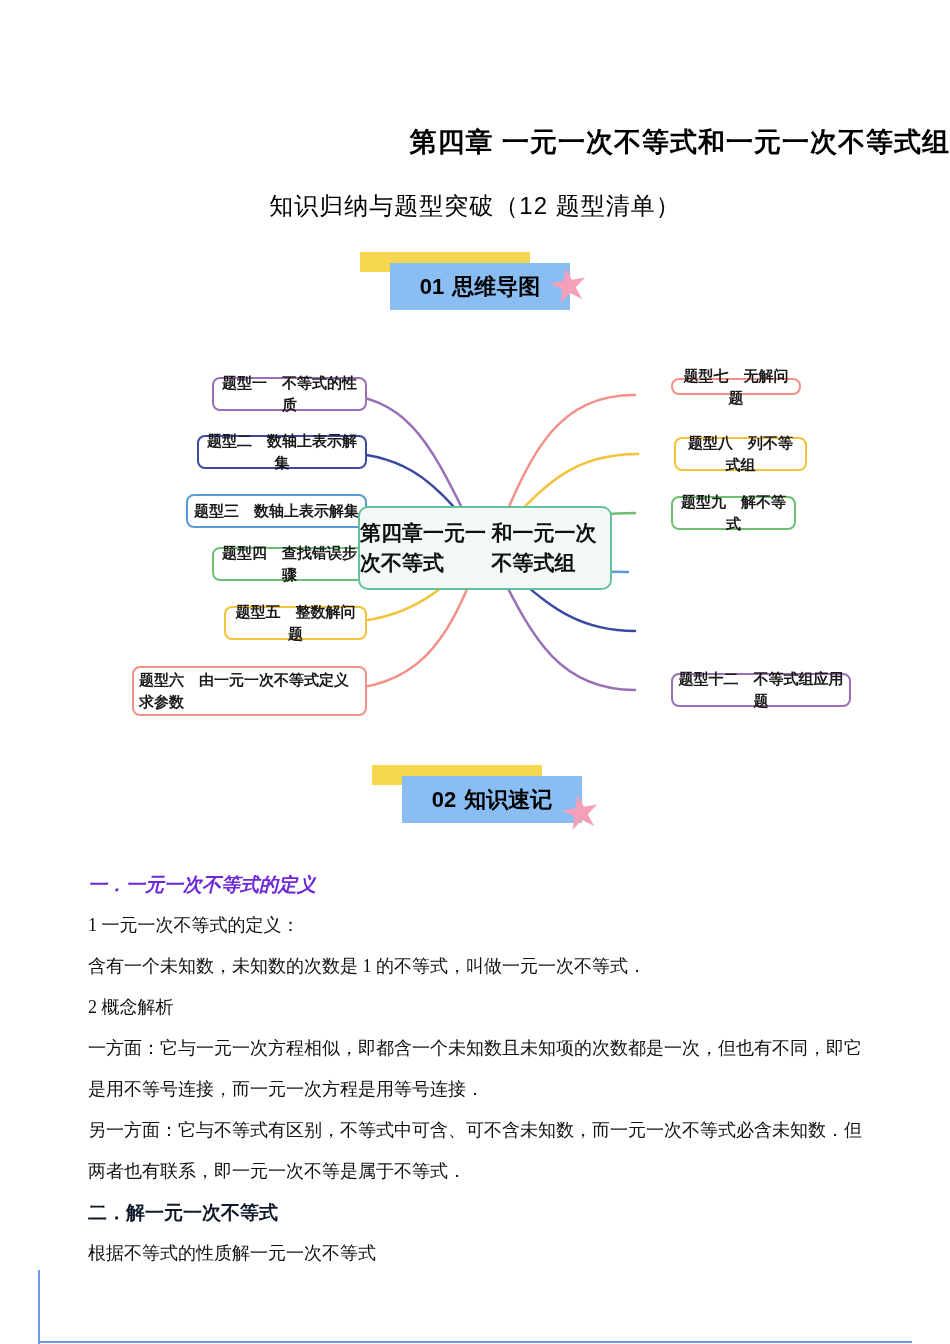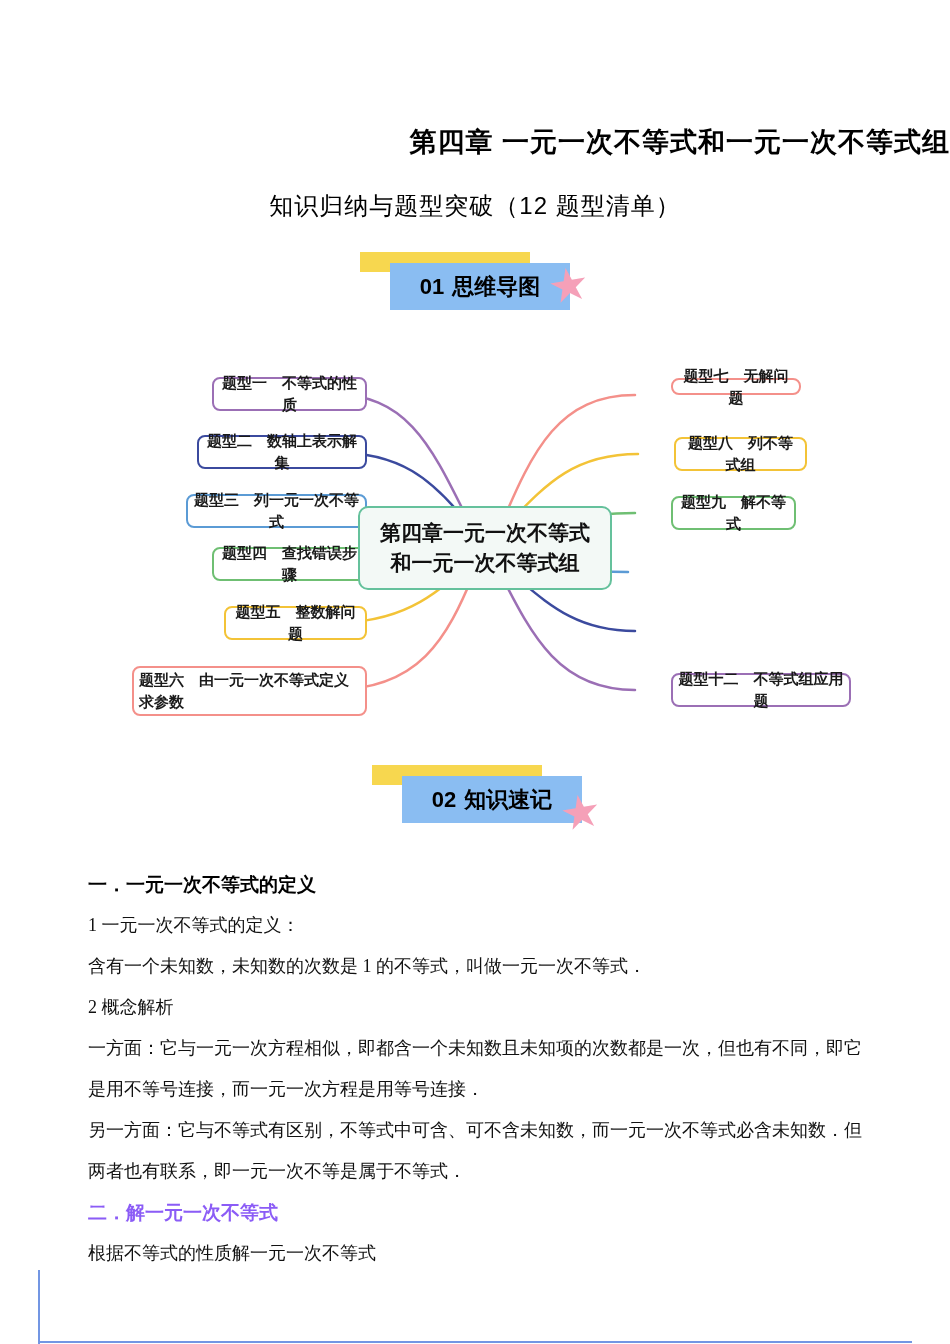--- a/index.html
+++ b/index.html
@@ -46,21 +46,21 @@
   .n-l6{left:96px;top:308px;width:235px;height:50px;text-align:left;}
   .n-r1{left:635px;top:20px;width:130px;height:17px;}
   .n-r2{left:638px;top:79px;width:133px;height:34px;}
   .n-r3{left:635px;top:138px;width:125px;height:34px;}
   .n-r4{left:628px;top:197px;width:213px;height:34px;}
   .n-r5{left:635px;top:256px;width:155px;height:34px;}
   .n-r6{left:635px;top:315px;width:180px;height:34px;}
   .center-node {
     position:absolute; left:358px; top:148px; width:254px; height:84px;
     background:#f3f9f6; border:2px solid #65c19c; border-radius:10px;
-    display:flex; flex-direction:column; align-items:center; justify-content:center;
+    display:flex; flex-direction:row; align-items:center; justify-content:center;
     font-size:21px; font-weight:bold; line-height:1.45; color:#111;
   }
   
   .content {
     position:absolute; left:88px; top:864px; width:774px;
     font-family:"Liberation Serif","DejaVu Serif",serif;
     font-size:18px; color:#111;
   }
   .content p { line-height:41px; text-align:justify; }
   .content .h {
@@ -99,21 +99,21 @@
       <path d="M 635 37 C 560 37 533 90 500 170" fill="none" stroke-width="2.5" stroke-linecap="round" stroke="#f4908a"></path>
       <path d="M 638 96 C 570 96 543 130 502 172" fill="none" stroke-width="2.5" stroke-linecap="round" stroke="#f3c337"></path>
       <path d="M 635 155 C 580 155 548 165 500 182" fill="none" stroke-width="2.5" stroke-linecap="round" stroke="#6fbf73"></path>
       <path d="M 628 214 C 580 214 548 205 500 192" fill="none" stroke-width="2.5" stroke-linecap="round" stroke="#5b9bd5"></path>
       <path d="M 635 273 C 570 273 543 240 502 208" fill="none" stroke-width="2.5" stroke-linecap="round" stroke="#3b4a9e"></path>
       <path d="M 635 332 C 560 332 533 280 500 215" fill="none" stroke-width="2.5" stroke-linecap="round" stroke="#9b6fb5"></path>
     </svg>
 
     <div class="node n-l1" style="border-color: rgb(155, 111, 181);">题型一　不等式的性质</div>
     <div class="node n-l2" style="border-color: rgb(59, 74, 158);">题型二　数轴上表示解集</div>
-    <div class="node n-l3" style="border-color: rgb(91, 155, 213);">题型三　列一元一次不等式</div>
+    <div class="node n-l3" style="border-color: rgb(91, 155, 213);">题型三　数轴上表示解集</div>
     <div class="node n-l4" style="border-color: rgb(111, 191, 115);">题型四　查找错误步骤</div>
     <div class="node n-l5" style="border-color: rgb(243, 195, 55);">题型五　整数解问题</div>
     <div class="node n-l6" style="border-color: rgb(244, 144, 138);">题型六　由一元一次不等式定义求参数</div>
     <div class="node n-r1" style="border-color: rgb(244, 144, 138);">题型七　无解问题</div>
     <div class="node n-r2" style="border-color: rgb(243, 195, 55);">题型八　列不等式组</div>
     <div class="node n-r3" style="border-color: rgb(111, 191, 115);">题型九　解不等式</div>
     <div class="node n-r6" style="border-color: rgb(155, 111, 181);">题型十二　不等式组应用题</div>
 
     <div class="center-node" style="border-color: rgb(101, 193, 156);">
       <div>第四章一元一次不等式</div>
@@ -124,26 +124,26 @@
   <div class="banner" style="left:372px; top:765px;">
     <div class="accent" style="background: rgb(247, 215, 79);"></div>
     <div class="plate" style="background: rgb(138, 189, 242);">
       <span>02</span>
       <span class="lbl">知识速记</span>
     </div>
     <span class="star" style="top: 24px; color: rgb(245, 160, 184);">★</span>
   </div>
 
   <div class="content">
-    <p class="h" style="color: #000000;">一．一元一次不等式的定义</p>
+    <p class="h" style="color: #6d28d9; font-style: italic;">一．一元一次不等式的定义</p>
     <p>1  一元一次不等式的定义：</p>
     <p>含有一个未知数，未知数的次数是 1 的不等式，叫做一元一次不等式．</p>
     <p>2  概念解析</p>
     <p>一方面：它与一元一次方程相似，即都含一个未知数且未知项的次数都是一次，但也有不同，即它是用不等号连接，而一元一次方程是用等号连接．</p>
     <p>另一方面：它与不等式有区别，不等式中可含、可不含未知数，而一元一次不等式必含未知数．但两者也有联系，即一元一次不等是属于不等式．</p>
-    <p class="h" style="color: #8b5cf6;">二．解一元一次不等式</p>
+    <p class="h" style="color: #0f172a;">二．解一元一次不等式</p>
     <p>根据不等式的性质解一元一次不等式</p>
   </div>
 
   <div class="edge-v"></div>
   <div class="edge-h"></div>
 
 </div>
 
 </body></html>

